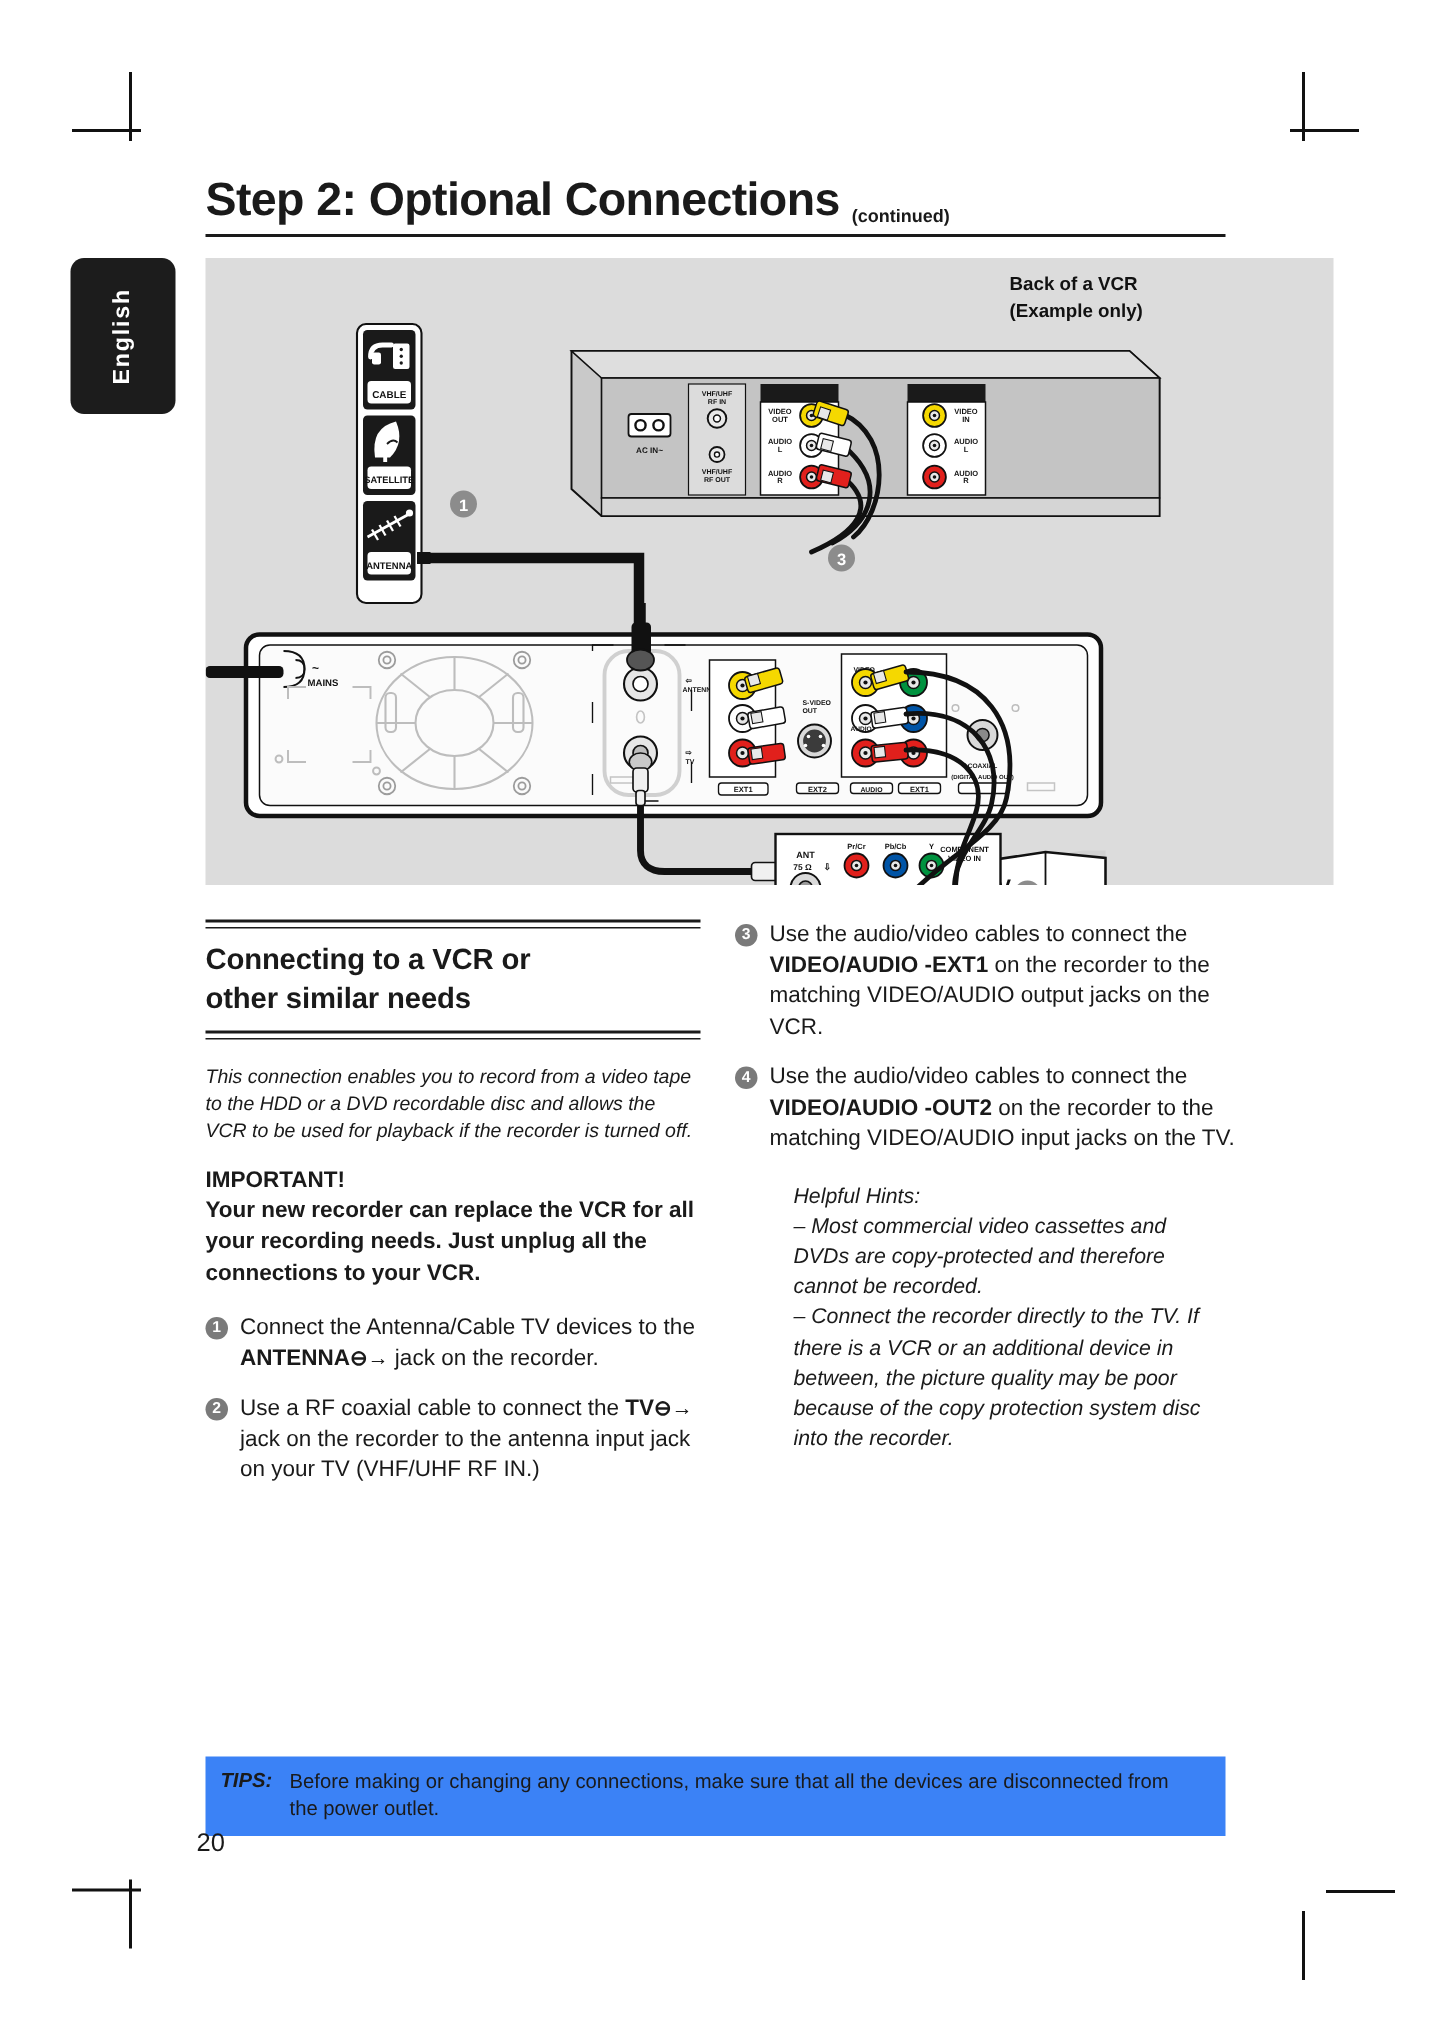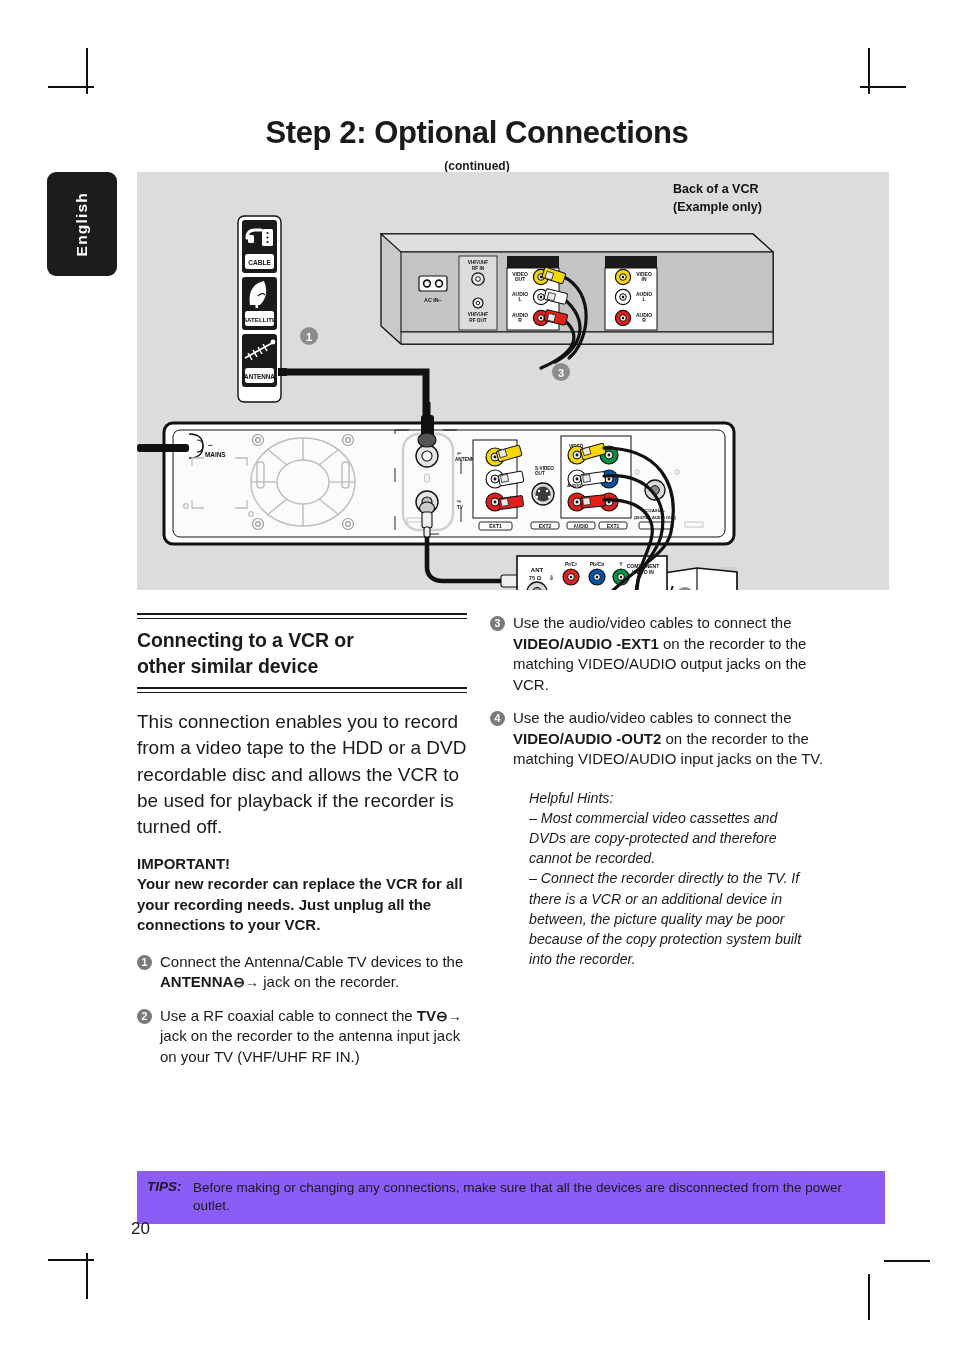--- a/index.html
+++ b/index.html
@@ -43,23 +43,22 @@
   }
 
   
   #page-header {
     position: absolute;
     left: 137px; top: 115px;
     width: 680px;
   }
   #page-header .title-line {
     display: flex;
-    align-items: center;
+    align-items: flex-end;
     gap: 8px;
-    flex-direction: column;
   }
   #page-header .title-main {
     font-size: 31px;
     font-weight: bold;
     letter-spacing: -0.4px;
     font-family: "Liberation Sans", sans-serif;
   }
   #page-header .title-cont {
     font-size: 12px;
     font-weight: bold;
@@ -100,23 +99,24 @@
     margin: 0;
     font-size: 19.5px;
     font-weight: bold;
     line-height: 1.32;
     font-family: "Liberation Sans", sans-serif;
     letter-spacing: -0.1px;
   }
 
   p.body-text {
     margin: 16px 0 14px 0;
-    font-size: 19px;
+    font-size: 13px;
     line-height: 1.37;
     font-family: "Liberation Sans", sans-serif;
+    font-style: italic;
   }
   p.body-bold {
     margin: 0 0 16px 0;
     font-size: 15px;
     line-height: 1.37;
     font-weight: bold;
     font-family: "Liberation Sans", sans-serif;
   }
   p.hints {
     margin: 16px;
@@ -154,22 +154,22 @@
     display: inline-block;
     font-size: 14px;
     font-weight: bold;
     transform: translateY(0px);
   }
 
   
   #tips-bar {
     position: absolute;
     left: 137px; top: 1171px;
-    width: 748px;
-    background: #8b5cf6;
+    width: 680px;
+    background: #3b82f6;
     padding: 8px 0 9px 0;
     display: flex;
   }
   #tips-bar .tips-label {
     width: 56px;
     padding-left: 10px;
     box-sizing: border-box;
     font-size: 13.5px;
     font-weight: bold;
     font-style: italic;
@@ -620,21 +620,21 @@
       <circle cx="548" cy="424" r="9" fill="#8c8c8c"></circle>
       <text class="wlbl" x="548" y="428.5" font-size="11" text-anchor="middle">4</text>
     </g>
   </svg>
 </div>
 
 <div id="col-left">
   <div class="sect-rule-top"></div>
   <h2 class="section-title">
     <span>Connecting to a VCR or</span><br>
-    <span>other similar device</span>
+    <span>other similar needs</span>
   </h2>
   <div class="sect-rule-bot"></div>
 
   <p class="body-text">This connection enables you to record from a video tape to the HDD or a DVD recordable disc and allows the VCR to be used for playback if the recorder is turned off.</p>
 
   <p class="body-bold">
     <span>IMPORTANT!</span><br>
     <span>Your new recorder can replace the VCR for all your recording needs. Just unplug all the connections to your VCR.</span>
   </p>
 
@@ -656,21 +656,21 @@
   </div>
 
   <div class="step" style="margin-bottom:18px;">
     <span class="badge">4</span>
     <span>Use the audio/video cables to connect the </span><b>VIDEO/AUDIO -OUT2</b><span> on the recorder to the matching VIDEO/AUDIO input jacks on the TV.</span>
   </div>
 
   <p class="hints" style="padding-left:23px;">
     <span class="hints-title">Helpful Hints:</span><br>
     <span>–  Most commercial video cassettes and DVDs are copy-protected and therefore cannot be recorded.</span><br>
-    <span>–  Connect the recorder directly to the TV. If there is a VCR or an additional device in between, the picture quality may be poor because of the copy protection system built into the recorder.</span>
+    <span>–  Connect the recorder directly to the TV. If there is a VCR or an additional device in between, the picture quality may be poor because of the copy protection system disc into the recorder.</span>
   </p>
 </div>
 
 <div id="tips-bar">
   <div class="tips-label">TIPS:</div>
   <div class="tips-text">Before making or changing any connections, make sure that all the devices are disconnected from the power outlet.</div>
 </div>
 
 <div id="page-number">20</div>
 

